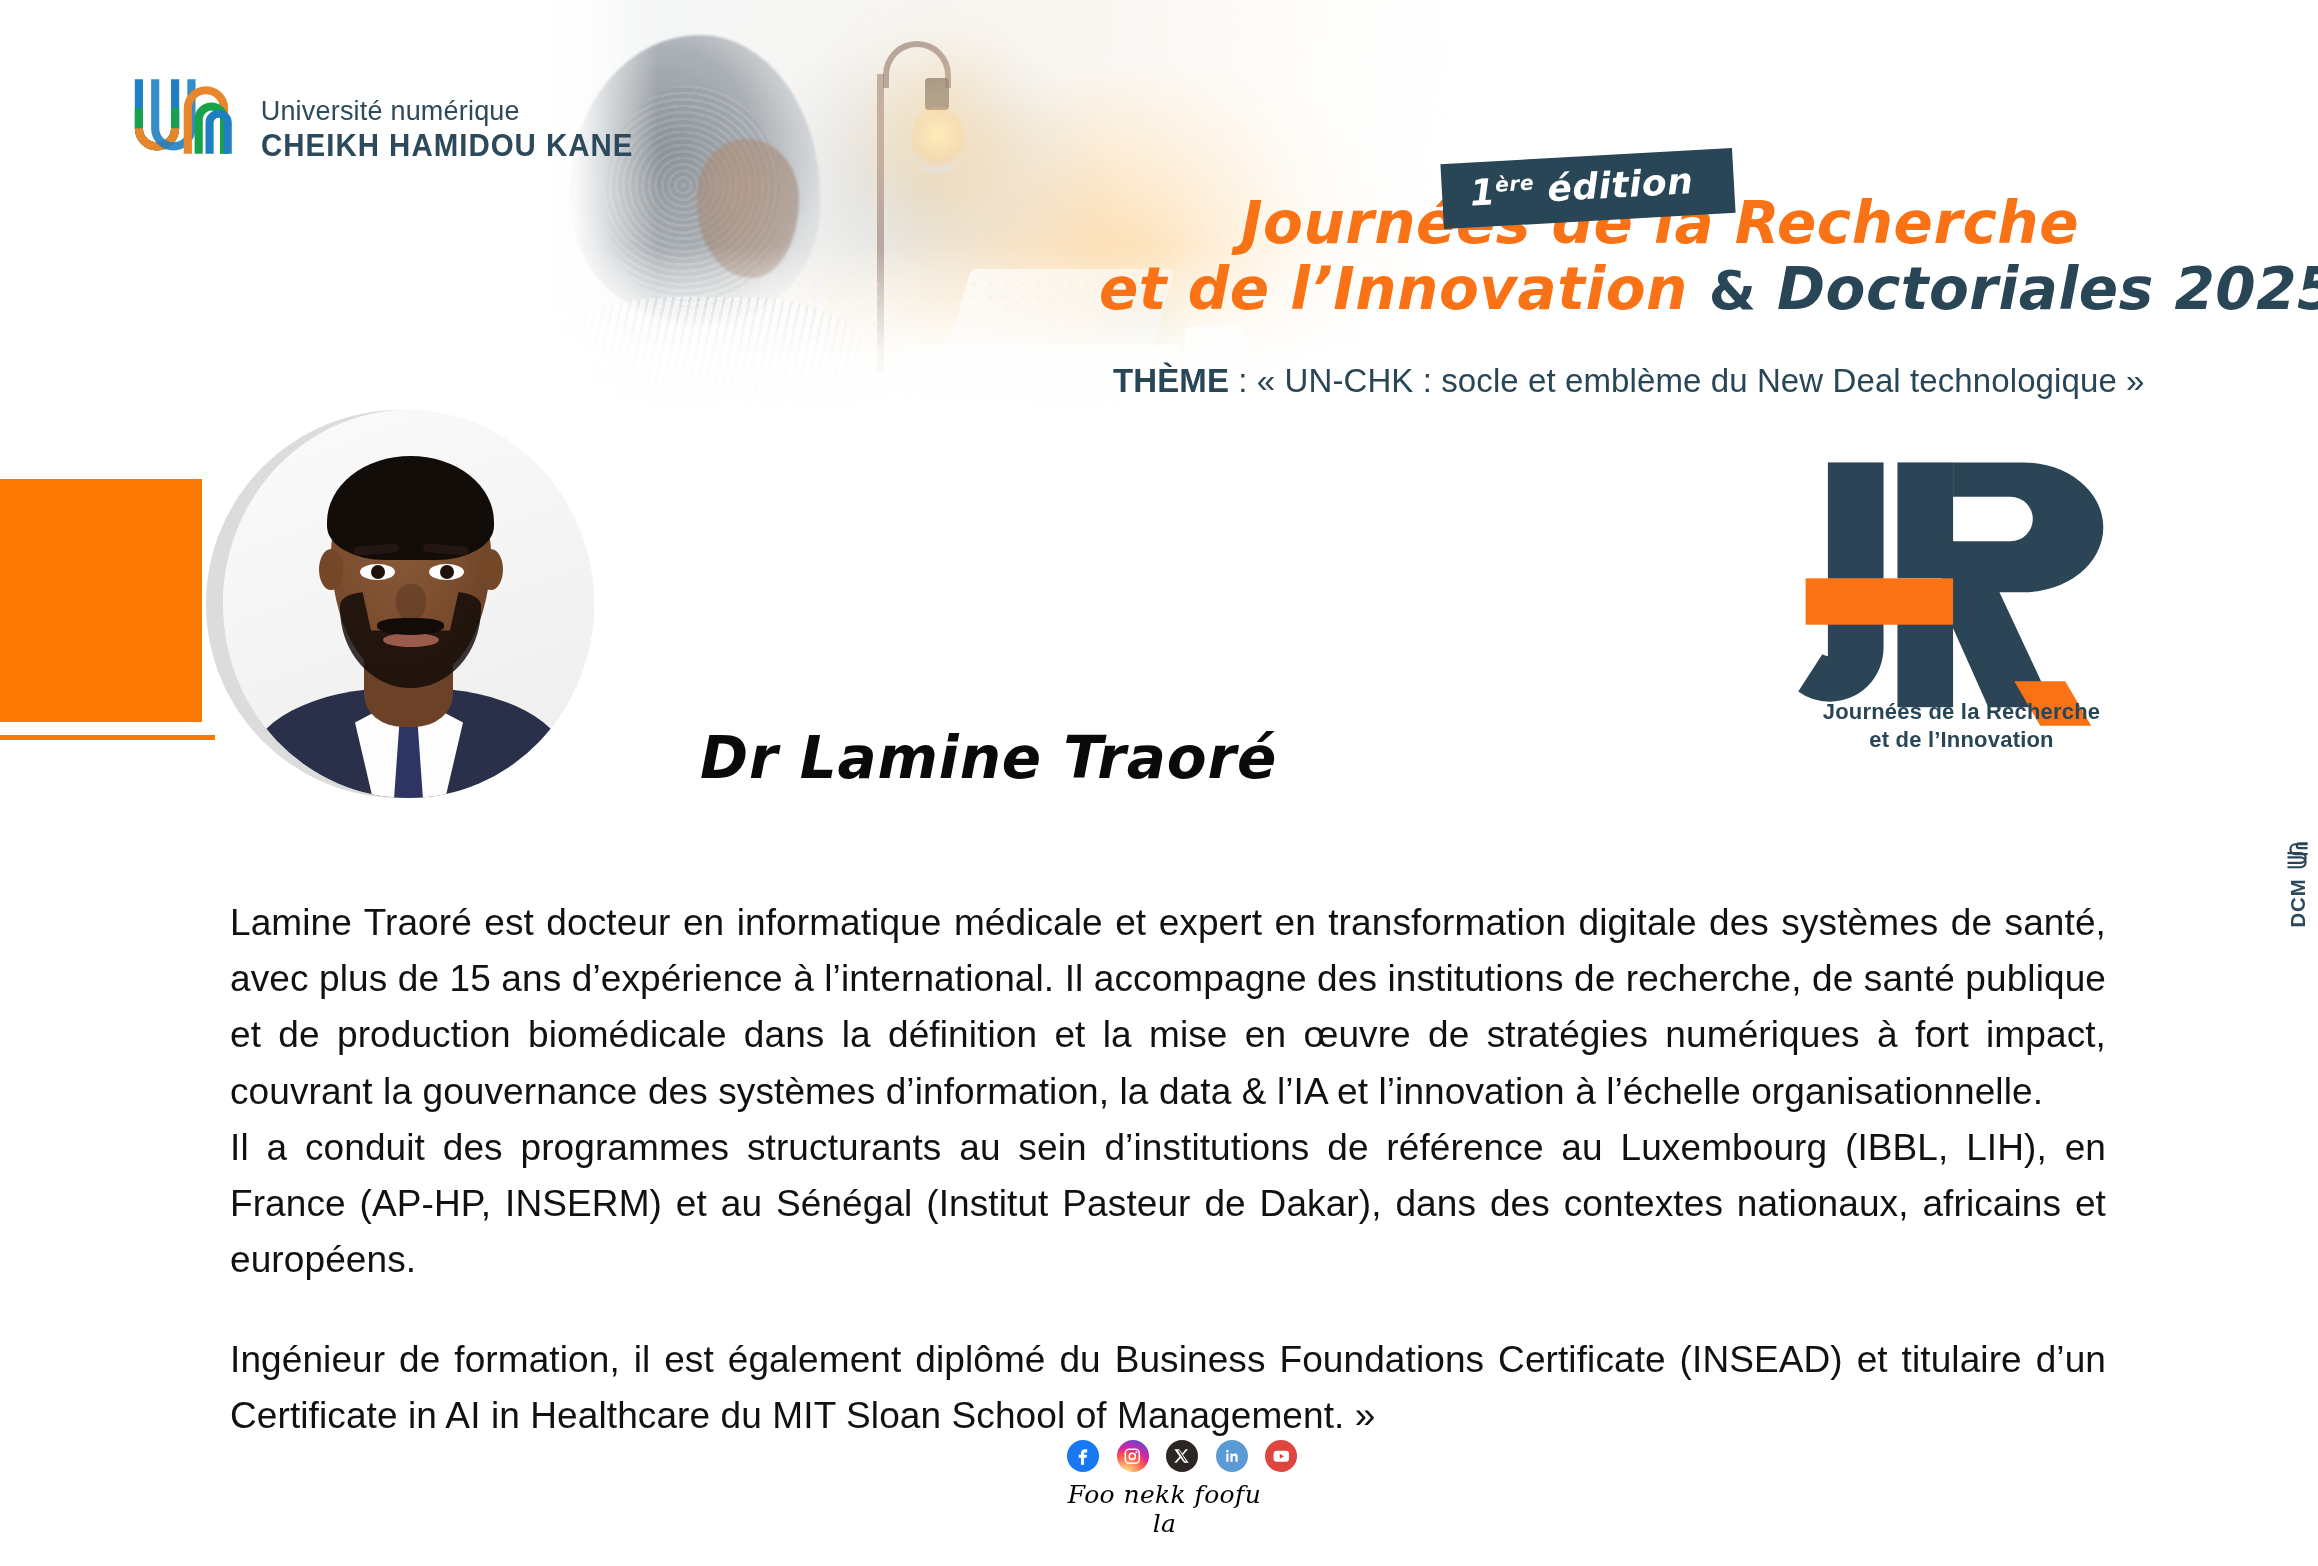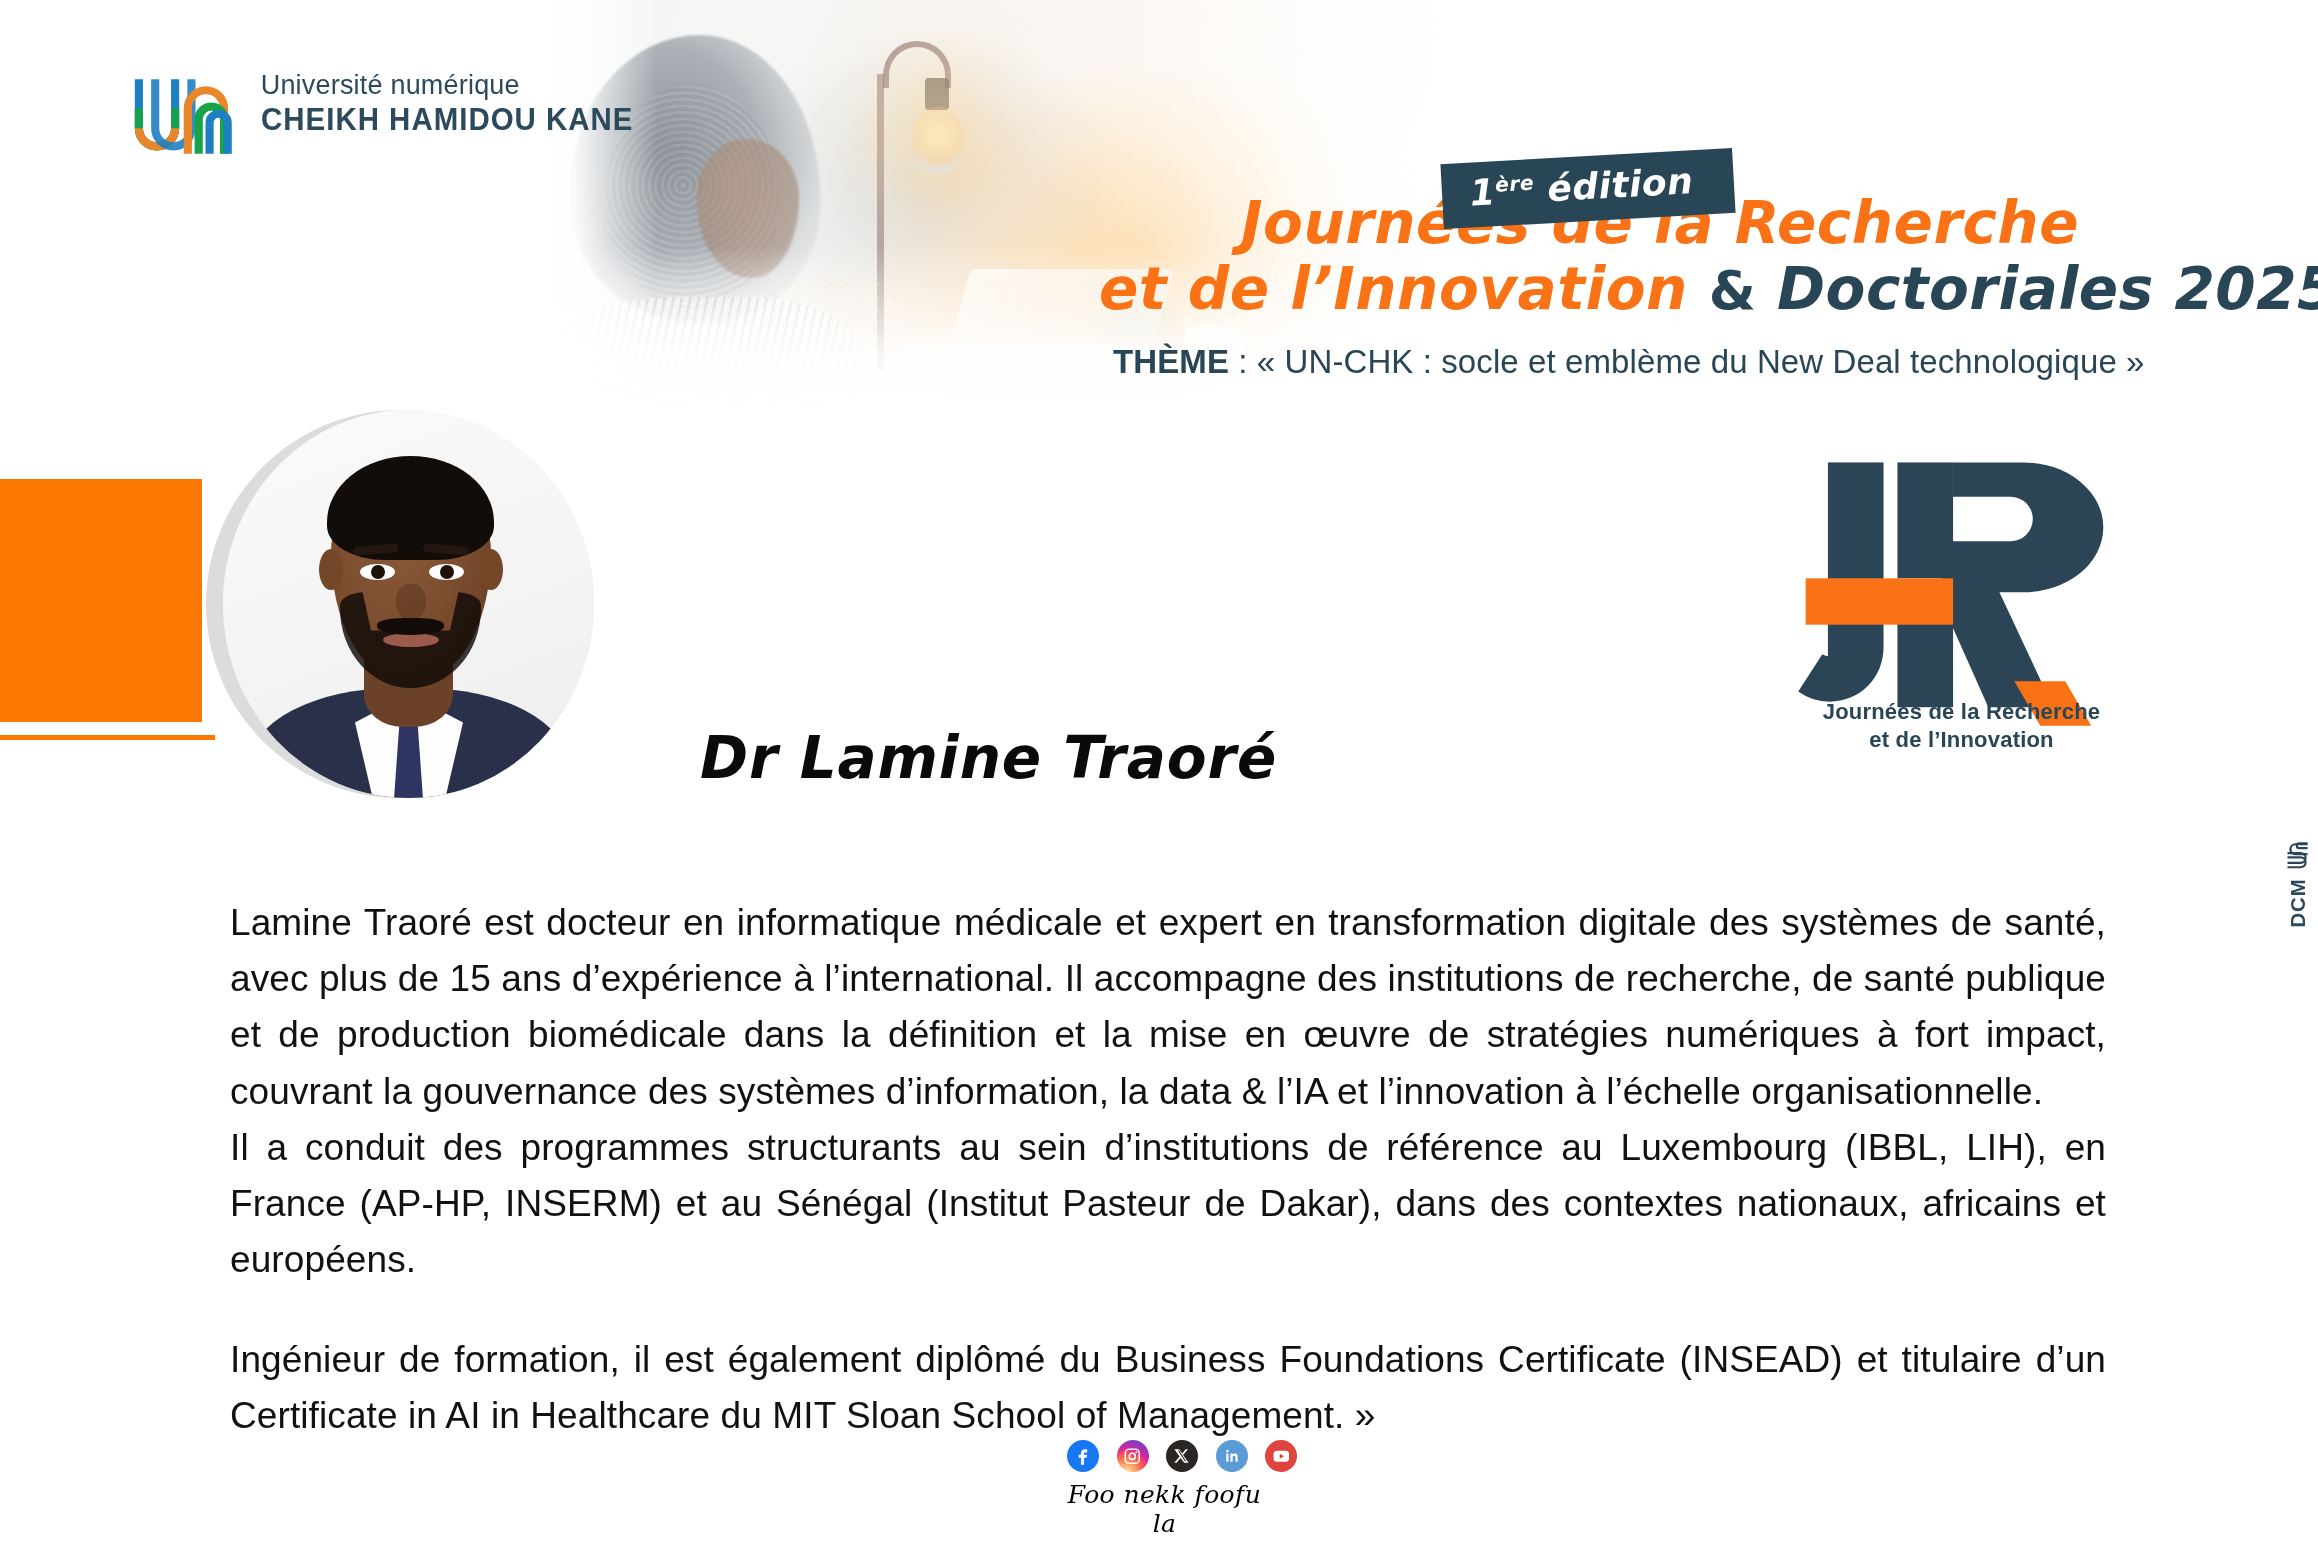--- a/index.html
+++ b/index.html
@@ -122,21 +122,21 @@
   }
   .hero-fade-b{
     position:absolute;left:0;bottom:0;width:100%;height:176px;
     background:linear-gradient(180deg, rgba(255,255,255,0) 0%, rgba(255,255,255,.9) 62%, #fff 100%);
   }
   .hero-wash{
     position:absolute;inset:0;background:rgba(255,255,255,.30);
   }
 
   
-  .unchk-logo{position:absolute;left:128px;top:72px;display:flex;align-items:flex-start;gap:16.7px;}
+  .unchk-logo{position:absolute;left:128px;top:72px;display:flex;align-items:flex-end;gap:16.7px;}
   .unchk-mark{width:116px;height:89px;}
   .unchk-words{display:flex;flex-direction:column;line-height:1;}
   .unchk-l1{font-size:27px;color:#2c4a5c;letter-spacing:0.2px;font-weight:400;}
   .unchk-l2{
     font-family:"Liberation Sans Narrow","Liberation Sans",sans-serif;
     font-size:32px;color:#2c4a5c;font-weight:800;letter-spacing:1.1px;
     transform:scaleX(.92);transform-origin:left center;margin-top:3.7px;
   }
 
   
@@ -156,21 +156,21 @@
   .title-l1,.title-l2{
     font-family:"DejaVu Sans",sans-serif;
     font-weight:700;font-style:italic;font-size:58px;line-height:1.14;
     letter-spacing:0.5px;text-align:center;white-space:nowrap;
   }
   .title-l1{color:#F97316;}
   .t-orange{color:#F97316;}
   .t-amp{color:#294656;font-weight:700;font-style:normal;font-size:54px;}
   .t-navy{color:#294656;}
   .theme{
-    position:absolute;left:1113px;top:343px;width:1095px;
+    position:absolute;left:1113px;top:362px;width:1095px;
     font-family:"Liberation Sans Narrow","Liberation Sans",sans-serif;
     font-size:33px;color:#294656;white-space:nowrap;letter-spacing:0.1px;
   }
   .theme b{font-weight:800;}
 
   
   .orange-block{position:absolute;left:0;top:479px;width:202px;height:243px;background:#FB7901;}
   .orange-rule{position:absolute;left:0;top:735px;width:215px;height:4.6px;background:#FB7901;}
 
   

